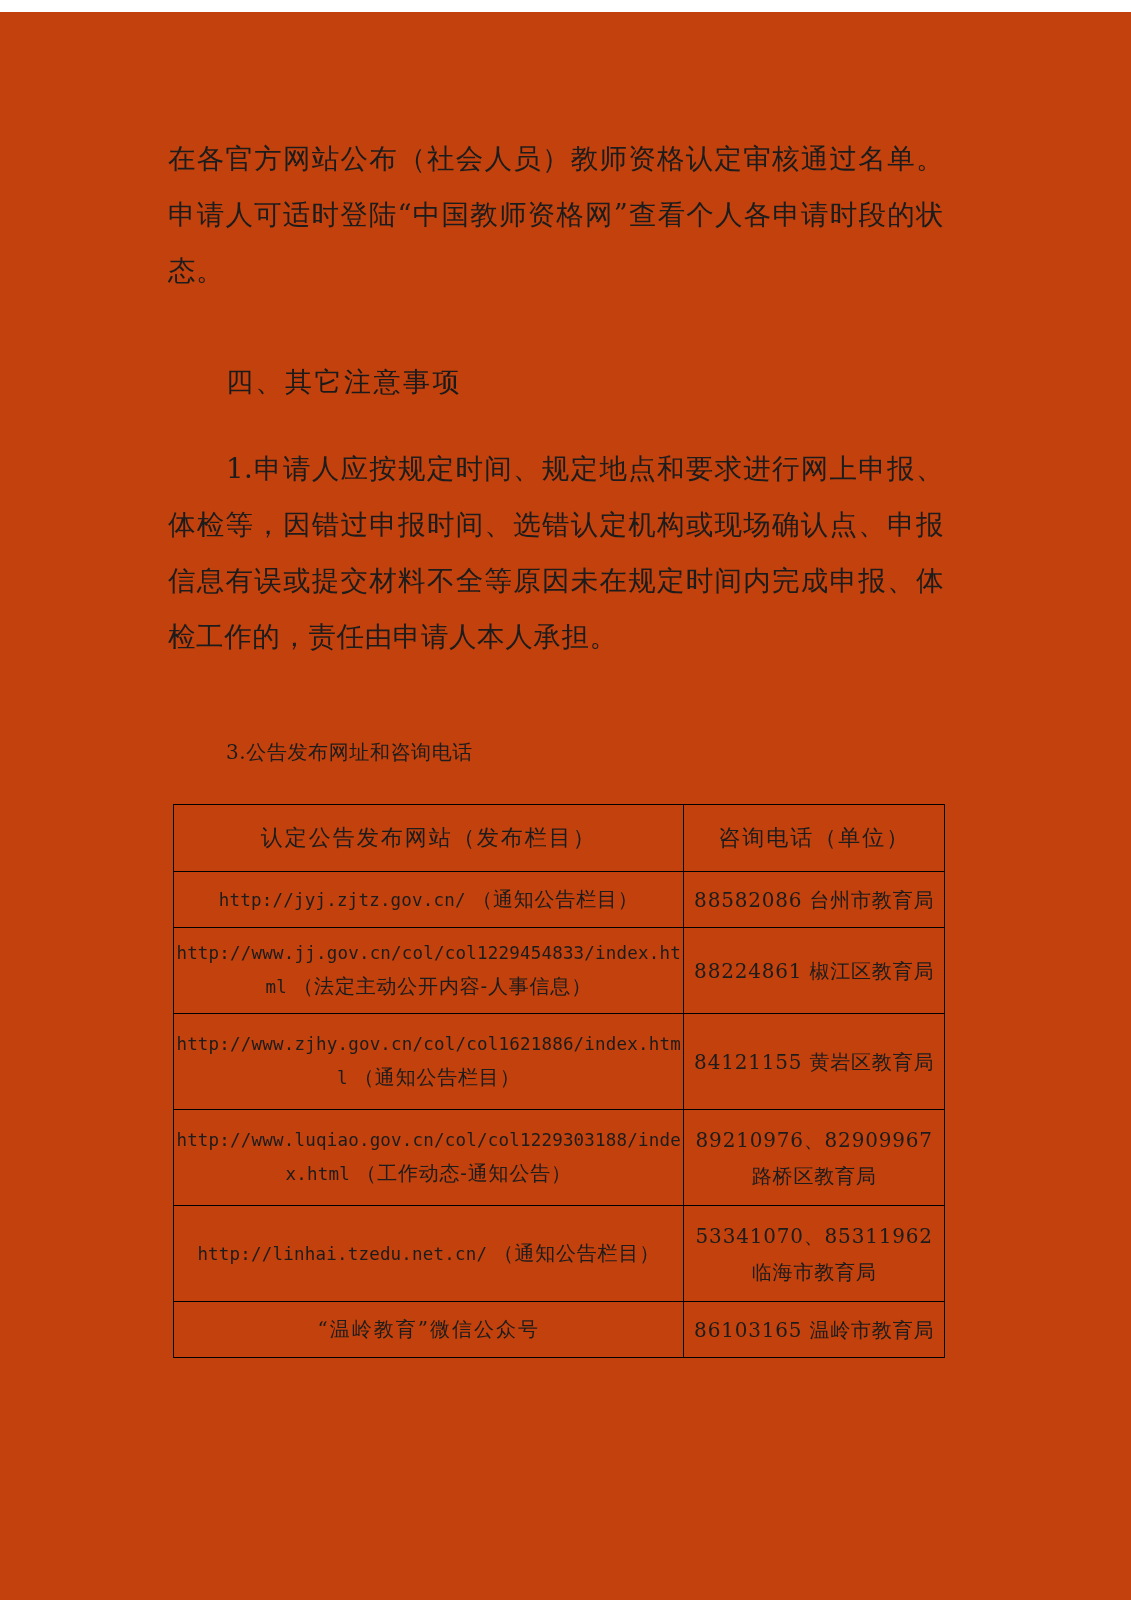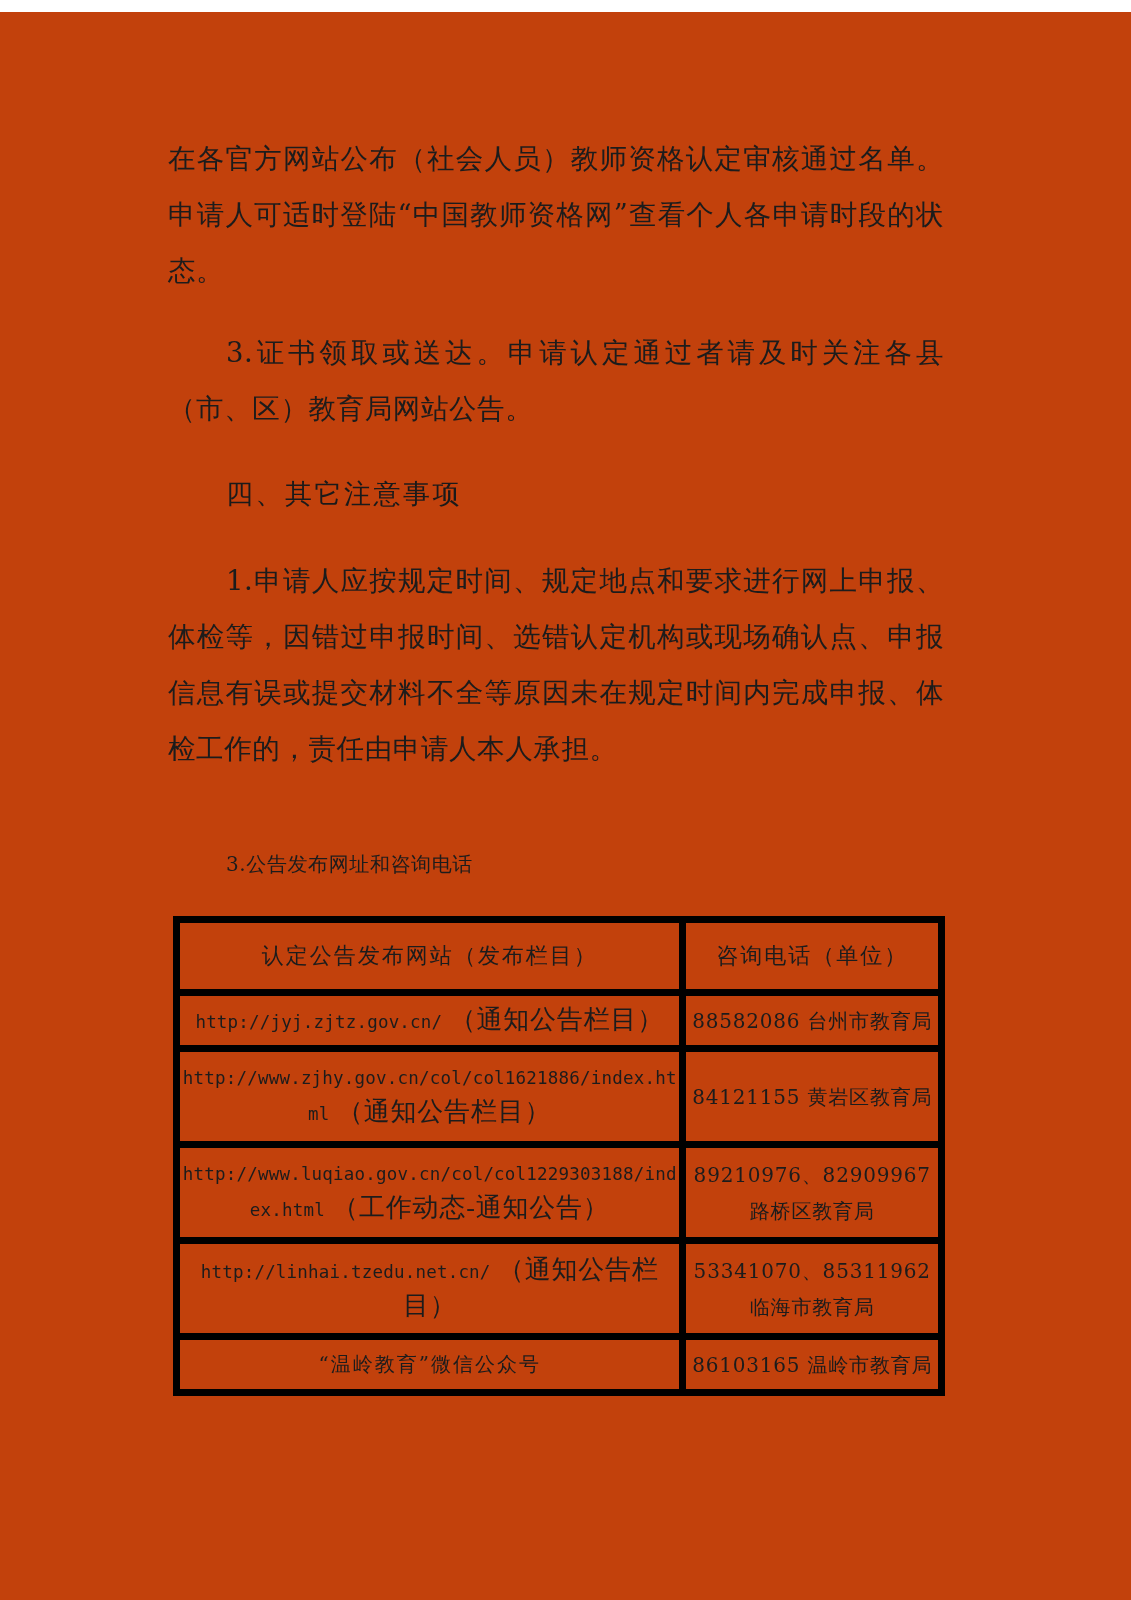--- a/index.html
+++ b/index.html
@@ -81,21 +81,21 @@
     margin-top: 24px;
     margin-left: 5px;
   }
   table.contact-table {
     border-collapse: collapse;
     width: 772px;
     table-layout: fixed;
   }
   table.contact-table td,
   table.contact-table th {
-    border: 7px solid #000000;
+    border: 1px solid #000000;
     padding: 0;
     vertical-align: middle;
     text-align: center;
     color: #1c1c1c;
   }
   table.contact-table col.c1 { width: 66.2%; }
   table.contact-table col.c2 { width: 33.8%; }
 
   th.hdr {
     font-family: "DejaVu Serif", "Liberation Serif", serif;
@@ -108,22 +108,22 @@
 
   td.url-cell {
     font-family: "DejaVu Sans Mono", "Liberation Mono", monospace;
     font-size: 17.5px;
     line-height: 33px;
     letter-spacing: 0.2px;
     padding: 9px 6px;
     word-break: break-all;
   }
   td.url-cell .cjk {
-    font-family: Liberation Serif, serif;
-    font-size: 26px;
+    font-family: Liberation Sans, sans-serif;
+    font-size: 20px;
     letter-spacing: 0.8px;
   }
   td.url-cell.cjk-only {
     font-family: "DejaVu Serif", "Liberation Serif", serif;
     font-size: 20px;
     letter-spacing: 2px;
   }
 
   td.phone-cell {
     font-family: "DejaVu Serif", "Liberation Serif", serif;
@@ -142,21 +142,20 @@
 </head>
 <body>
 
 <div class="page">
   <div class="content">
 
     <p class="para cont">在各官方网站公布（社会人员）教师资格认定审核通过名单。申请人可适时登陆“中国教师资格网”查看个人各申请时段的状态。</p>
 
     <div class="gap-sm"></div>
 
-    <p class="para indent">3.证书领取或送达。申请认定通过者请及时关注各县（市、区）教育局网站公告。</p>
 
     <div class="gap-md"></div>
 
     <h2 class="section-heading">四、其它注意事项</h2>
 
     <div class="gap-md"></div>
 
     <p class="para indent">1.申请人应按规定时间、规定地点和要求进行网上申报、体检等，因错过申报时间、选错认定机构或现场确认点、申报信息有误或提交材料不全等原因未在规定时间内完成申报、体检工作的，责任由申请人本人承担。</p>
 
     <div class="gap-md"></div>
@@ -178,20 +177,26 @@
             <th class="hdr">咨询电话（单位）</th>
           </tr>
         </thead>
         <tbody id="table-body">
             <tr class="row-short">
               <td class="url-cell"><span>http://jyj.zjtz.gov.cn/</span><span class="cjk"> （通知公告栏目）</span></td>
               <td class="phone-cell">
                 <div class="nowrap">88582086 台州市教育局</div>
               </td>
             </tr>
+            <tr class="row-mid">
+              <td class="url-cell"><span>http://www.jj.gov.cn/col/col1229454833/index.html</span><span class="cjk"> （法定主动公开内容-人事信息）</span></td>
+              <td class="phone-cell">
+                <div class="nowrap">88224861 椒江区教育局</div>
+              </td>
+            </tr>
             <tr class="row-tall">
               <td class="url-cell"><span>http://www.zjhy.gov.cn/col/col1621886/index.html</span><span class="cjk"> （通知公告栏目）</span></td>
               <td class="phone-cell">
                 <div class="nowrap">84121155 黄岩区教育局</div>
               </td>
             </tr>
             <tr class="row-tall">
               <td class="url-cell"><span>http://www.luqiao.gov.cn/col/col1229303188/index.html</span><span class="cjk"> （工作动态-通知公告）</span></td>
               <td class="phone-cell">
                 <div class="nowrap">89210976、82909967</div>

